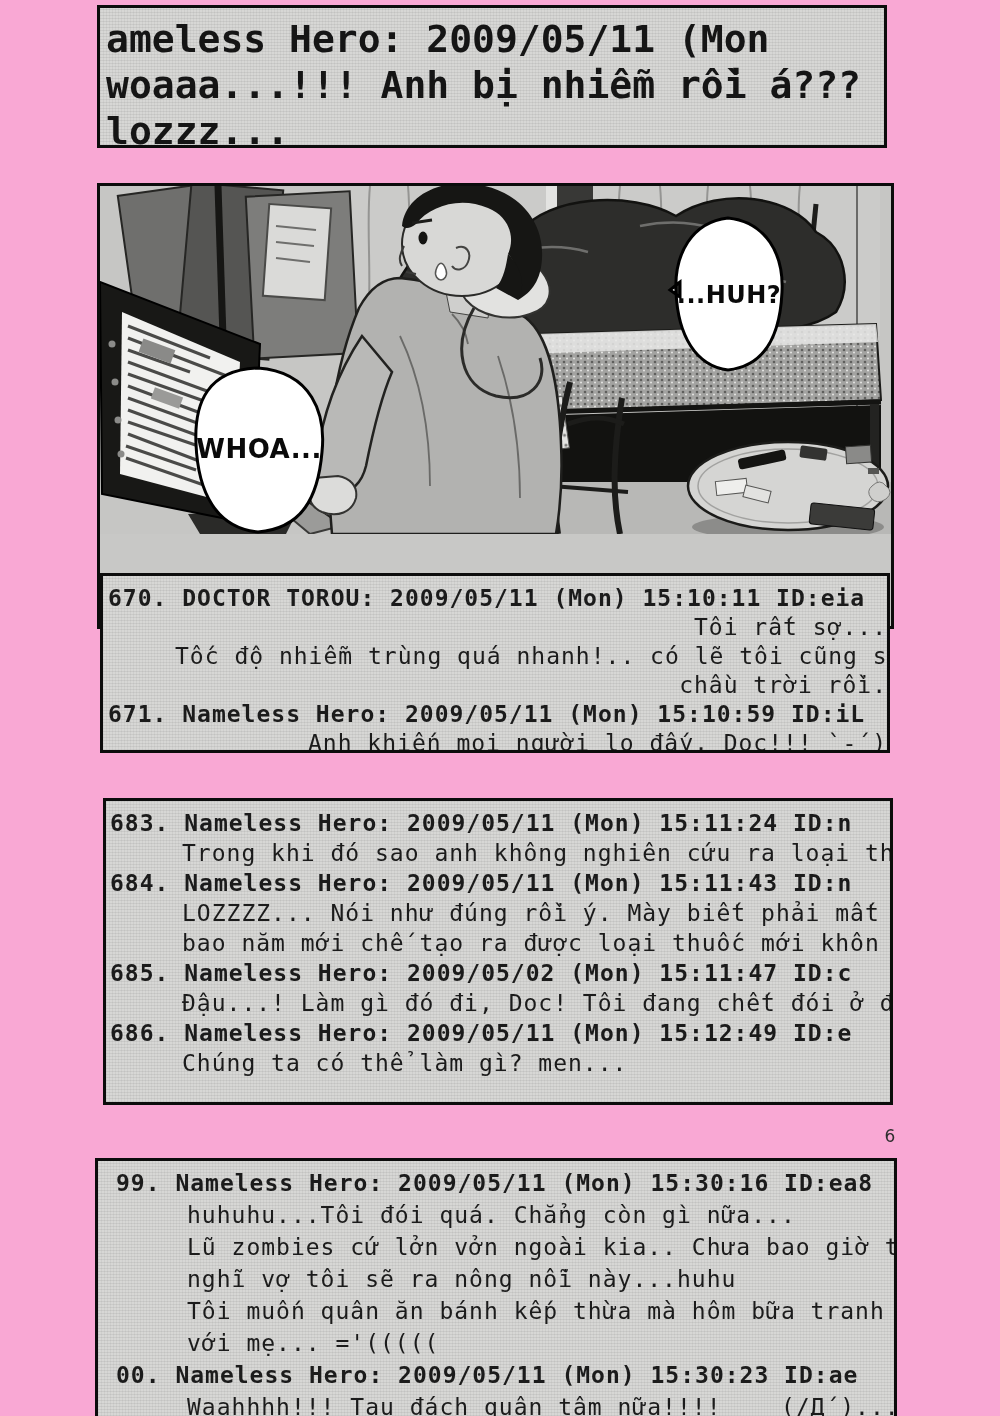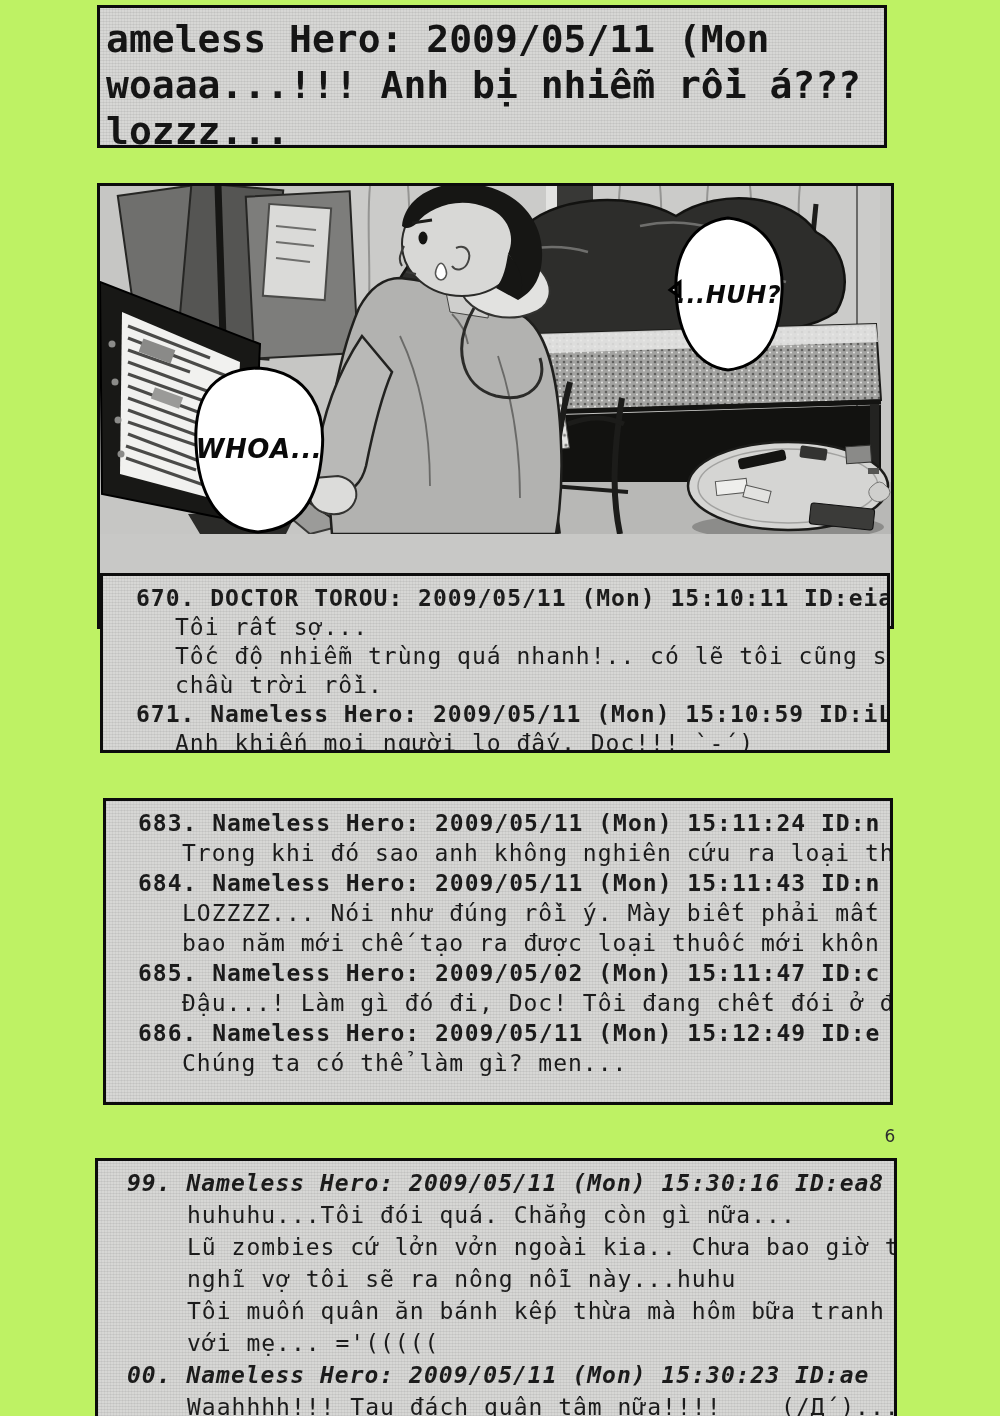--- a/index.html
+++ b/index.html
@@ -1,17 +1,17 @@
 <!DOCTYPE html>
 <html><head>
 <meta charset="utf-8">
 <style>
   html,body{margin:0;padding:0;background:#ffffff;}
   #page{
-    position:relative;width:1000px;height:1416px;background:#bef264;
+    position:relative;width:1000px;height:1416px;background:#f9a8d4;
     overflow:hidden;
     font-family:"DejaVu Sans Mono","DejaVu Sans",monospace;
     color:#101010;
   }
   .tone{
     background-color:#d7d7d5;
     background-image:
       repeating-linear-gradient(0deg, rgba(90,90,90,.10) 0 1px, transparent 1px 3px),
       repeating-linear-gradient(90deg, rgba(90,90,90,.07) 0 1px, transparent 1px 3px);
   }
@@ -20,42 +20,42 @@
   
   #top-panel{left:97px;top:5px;width:790px;height:143px;padding:8px 0 0 6px;}
   #top-panel .line{
     font-size:38px;font-weight:700;line-height:46px;white-space:pre;letter-spacing:0px;
     color:#151515;
   }
 
   
   .forum{font-size:23px;line-height:30px;}
   .forum .line{white-space:pre;letter-spacing:1px;color:#1b1b1b;}
-  .forum .h{font-weight:700;padding-left:5px;margin-left:28px;}
+  .forum .h{font-weight:700;padding-left:5px;}
   .forum .b{font-weight:400;}
   #forum1{left:100px;top:573px;width:790px;height:180px;padding-top:8px;}
   #forum1 .line{line-height:29px;}
-  #forum1 .b{padding-left:72px;}
+  #forum1 .b{padding-left:72px;text-align:right;}
   #forum2{left:103px;top:798px;width:790px;height:307px;padding-top:7px;}
   #forum2 .line{line-height:30px;}
   #forum2 .h{padding-left:4px;}
   #forum2 .b{padding-left:76px;}
   #forum3{left:95px;top:1158px;width:802px;height:258px;padding-top:6px;border-bottom:none;}
   #forum3 .line{line-height:32px;}
-  #forum3 .h{padding-left:1px;font-style:italic;}
+  #forum3 .h{padding-left:18px;}
   #forum3 .b{padding-left:89px;}
 
   
   #page-num{
     position:absolute;left:880px;top:1126px;width:20px;text-align:center;
     font-family:"DejaVu Sans",sans-serif;font-size:17px;color:#2e2e2e;
   }
 
   
-  #scene{left:97px;top:183px;width:797px;height:446px;border-width:3px;background:#c8c8c6;font-style:italic;}
+  #scene{left:97px;top:183px;width:797px;height:446px;border-width:3px;background:#c8c8c6;}
   #scene svg{display:block;}
   .bubble-text{
     font-family:"DejaVu Sans",sans-serif;font-weight:700;fill:#0a0a0a;
     text-anchor:middle;letter-spacing:.5px;
   }
 </style>
 </head>
 <body>
 
 <div id="page">

